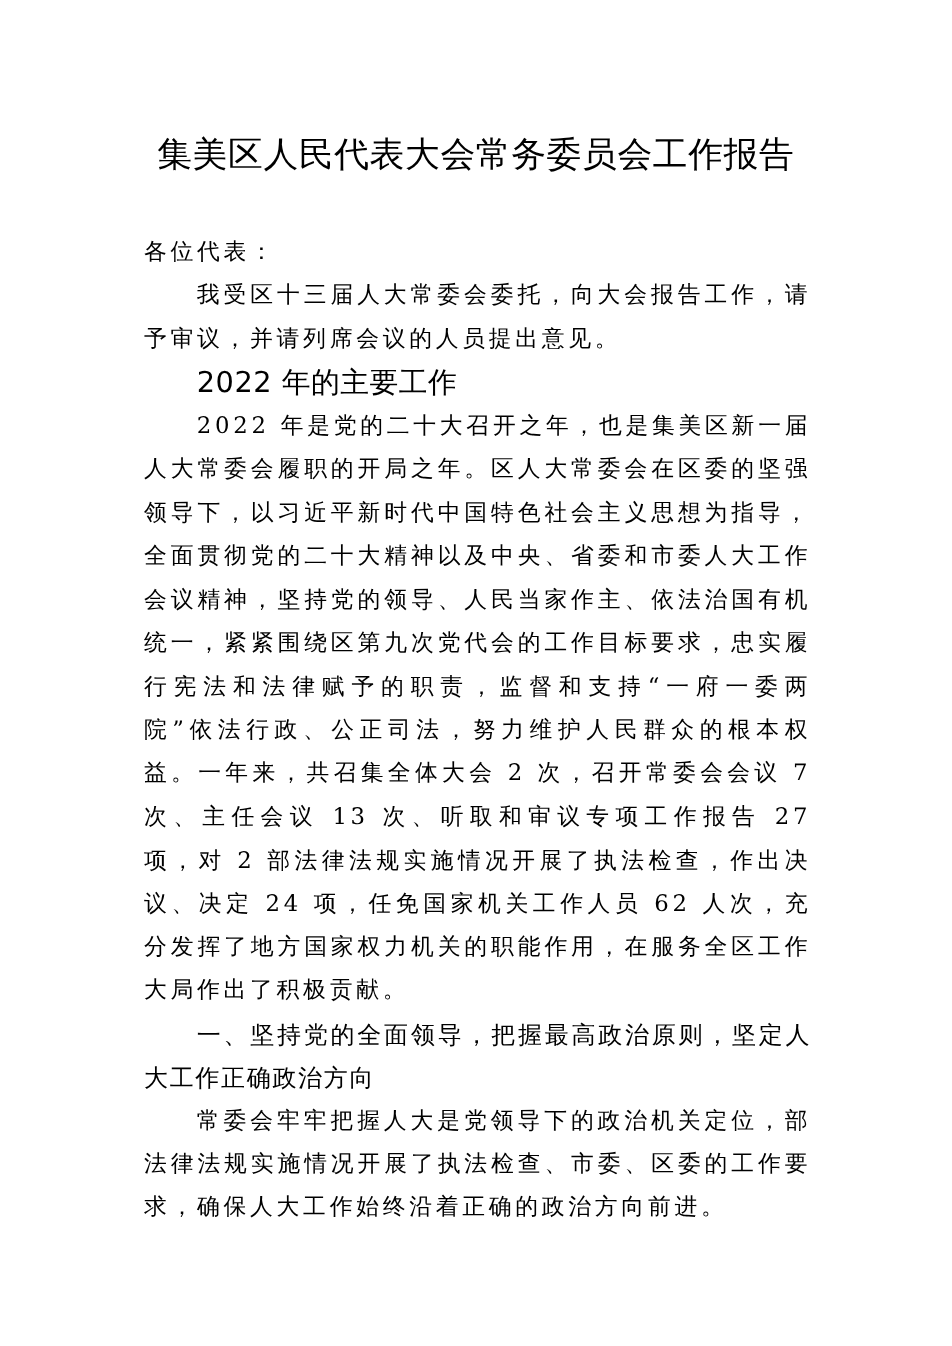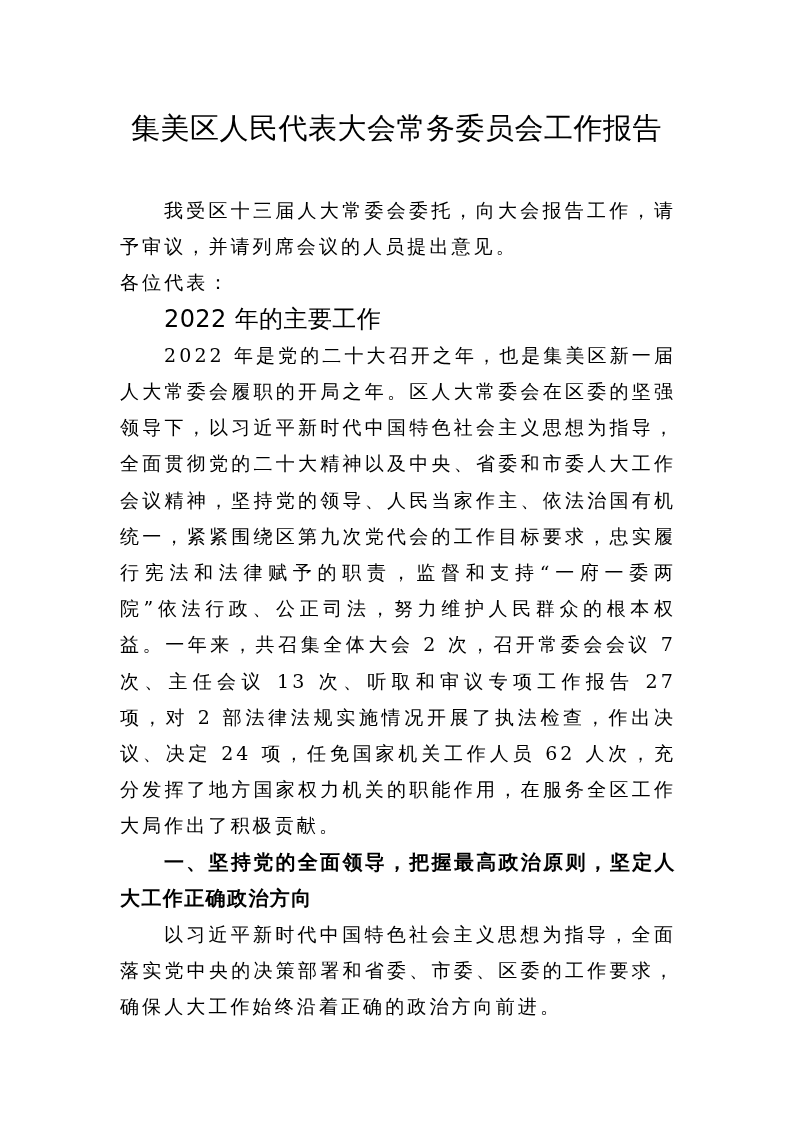--- a/index.html
+++ b/index.html
@@ -54,37 +54,37 @@
     .indent {
       text-indent: 44px;
     }
     .heading-sans {
       font-family: "DejaVu Sans", "Liberation Sans", sans-serif;
       letter-spacing: 0.4px;
       font-size: 24px;
     }
     .heading-bold {
       font-family: "DejaVu Sans", "Liberation Sans", sans-serif;
-      font-weight: bold;
+      font-weight: normal;
       font-size: 20px;
       letter-spacing: 1.4px;
     }
   </style>
 </head>
 <body>
 
 <div class="page">
   <h1 class="title">集美区人民代表大会常务委员会工作报告</h1>
 
   <div class="body-text">
+    <p class="p">各位代表：</p>
+
     <p class="p indent">我受区十三届人大常委会委托，向大会报告工作，请予审议，并请列席会议的人员提出意见。</p>
-
-    <p class="p">各位代表：</p>
 
     <p class="p indent heading-sans">2022 年的主要工作</p>
 
     <p class="p indent">2022 年是党的二十大召开之年，也是集美区新一届人大常委会履职的开局之年。区人大常委会在区委的坚强领导下，以习近平新时代中国特色社会主义思想为指导，全面贯彻党的二十大精神以及中央、省委和市委人大工作会议精神，坚持党的领导、人民当家作主、依法治国有机统一，紧紧围绕区第九次党代会的工作目标要求，忠实履行宪法和法律赋予的职责，监督和支持“一府一委两院”依法行政、公正司法，努力维护人民群众的根本权益。一年来，共召集全体大会 2 次，召开常委会会议 7 次、主任会议 13 次、听取和审议专项工作报告 27 项，对 2 部法律法规实施情况开展了执法检查，作出决议、决定 24 项，任免国家机关工作人员 62 人次，充分发挥了地方国家权力机关的职能作用，在服务全区工作大局作出了积极贡献。</p>
 
     <p class="p indent heading-bold">一、坚持党的全面领导，把握最高政治原则，坚定人大工作正确政治方向</p>
 
-    <p class="p indent">以习近平新时代中国特色社会主义思想为指导，全面落实党中央的决策部署和省委、市委、区委的工作要求，确保人大工作始终沿着正确的政治方向前进。</p>
+    <p class="p indent">常委会牢牢把握人大是党领导下的政治机关定位，部法律法规实施情况开展了执法检查、市委、区委的工作要求，确保人大工作始终沿着正确的政治方向前进。</p>
   </div>
 </div>
 
 </body></html>

